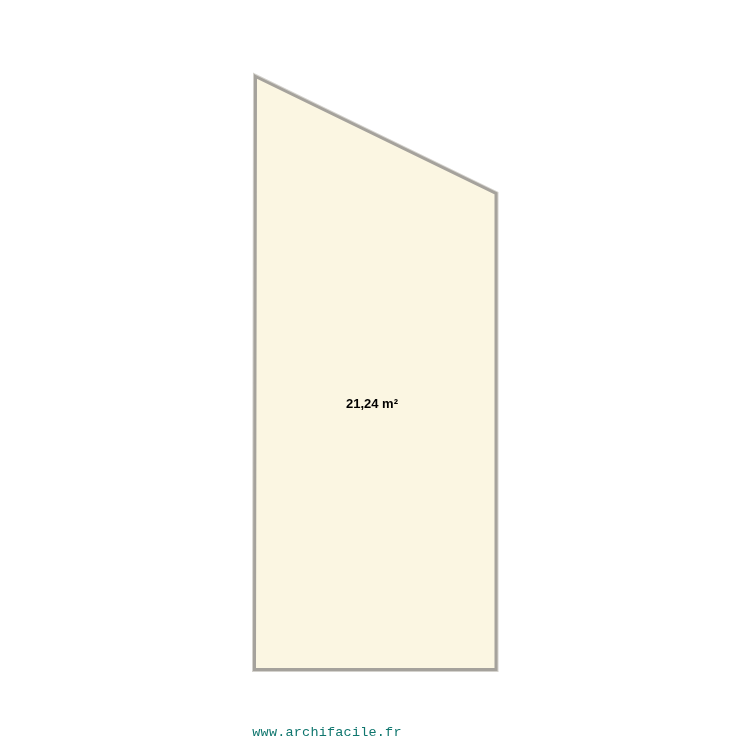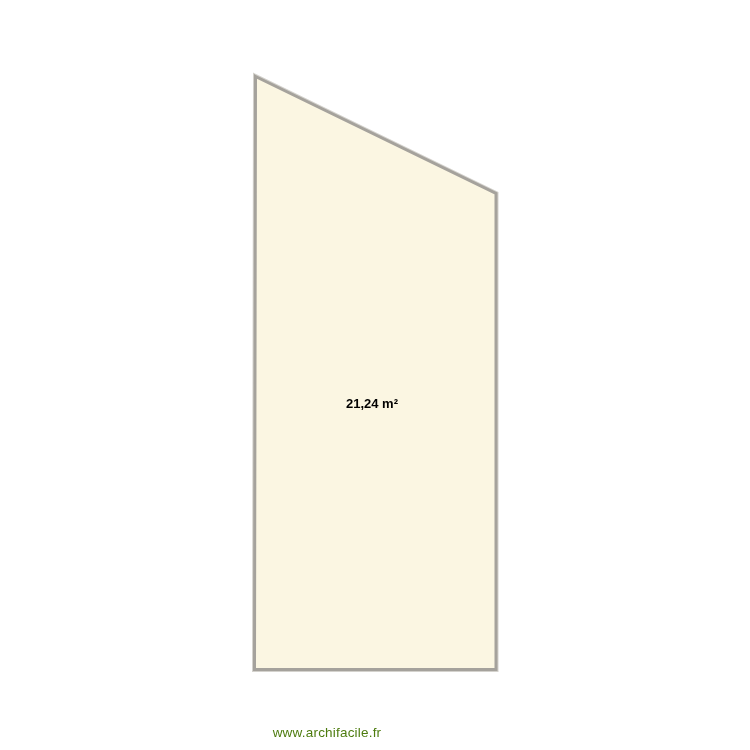--- a/index.html
+++ b/index.html
@@ -28,22 +28,23 @@
     fill: #000000;
     font-family: "Liberation Sans", sans-serif;
   }
   .watermark {
     position: absolute;
     left: 0;
     right: 0;
     top: 725px;
     text-align: center;
     font-size: 13.5px;
-    color: #4d7c0f;
+    color: #0f766e;
     letter-spacing: 0.2px;
+    font-family: Liberation Mono, monospace;
   }
 </style>
 </head>
 <body>
 
 <div class="page">
 
   <svg class="plan-svg" viewBox="0 0 750 750" xmlns="http://www.w3.org/2000/svg">
 
     <polygon fill="none" stroke-width="5" stroke-linejoin="miter" points="255.5,76.5 496,193.5 496,669.5 254.5,669.5" stroke="#d4d2cd"></polygon>

